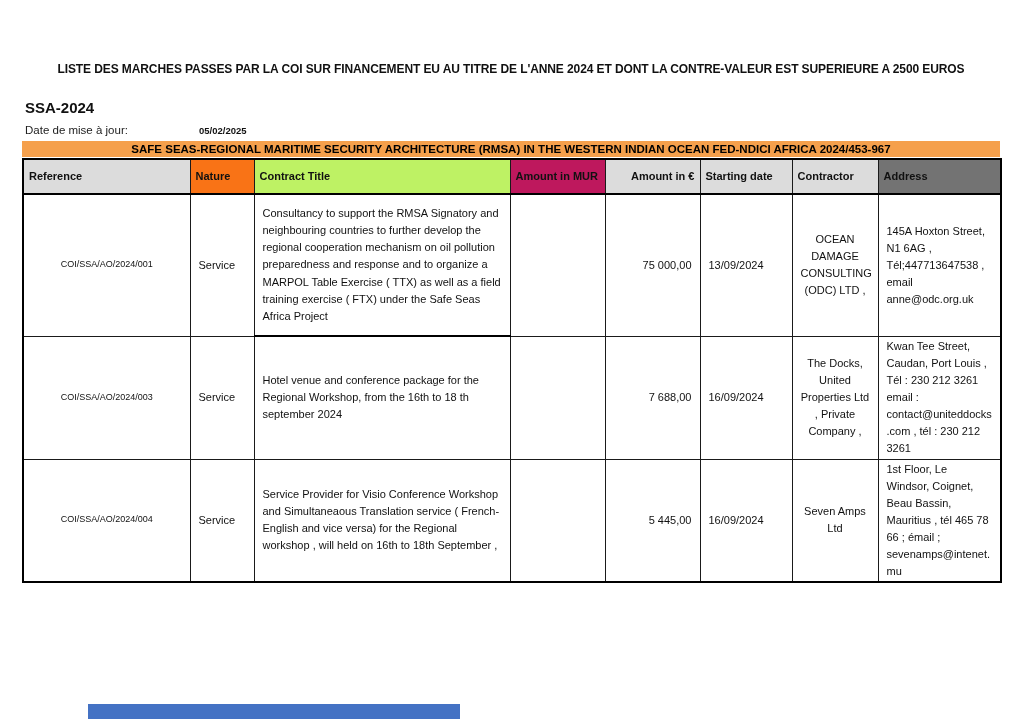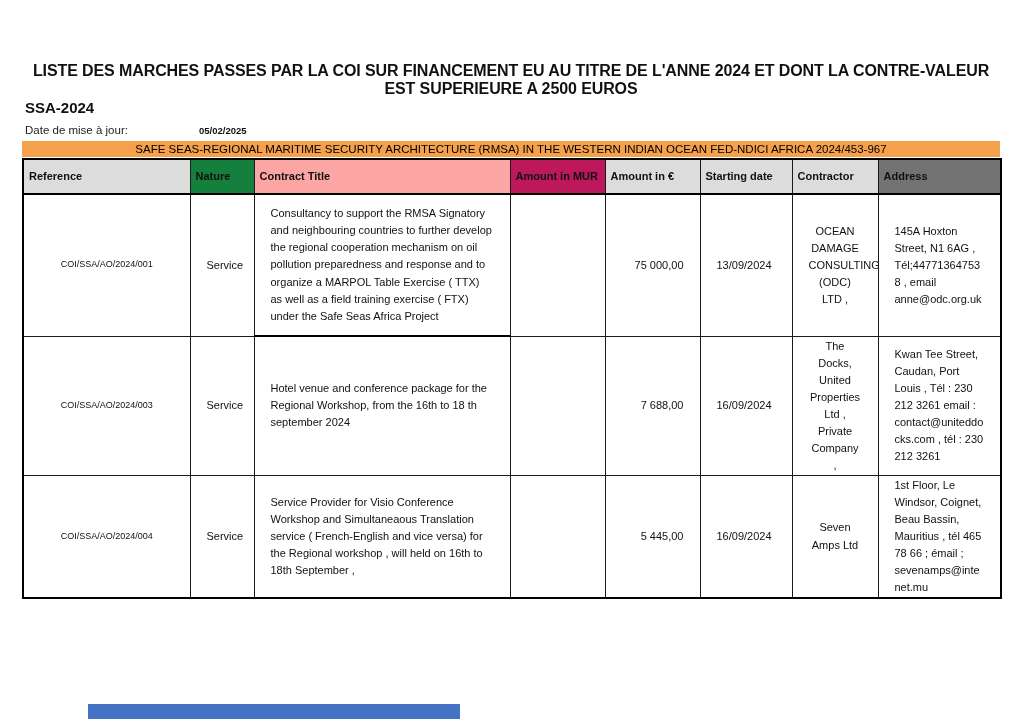--- a/index.html
+++ b/index.html
@@ -2,60 +2,60 @@
 <html><head>
 <meta charset="utf-8">
 <style>
   html,body{margin:0;padding:0;background:#fff;}
   .page{
     position:relative;width:1024px;height:724px;background:#ffffff;overflow:hidden;
     font-family:"Liberation Sans",sans-serif;color:#111;
   }
   .doc-title{
     position:absolute;top:62px;left:22px;width:978px;
-    text-align:center;font-size:16px;font-weight:bold;letter-spacing:-0.1px;
+    text-align:center;font-size:12px;font-weight:bold;letter-spacing:-0.1px;
   }
   .section-code{
     position:absolute;top:99px;left:25px;
     font-size:15px;font-weight:bold;
   }
   .date-label{
     position:absolute;top:124px;left:25px;font-size:11.5px;color:#222;
   }
   .date-value{
     position:absolute;top:125px;left:199px;font-size:9.5px;font-weight:bold;text-align:center;
   }
   .banner{
     position:absolute;top:141px;left:22px;width:978px;height:16px;
     display:flex;align-items:center;justify-content:center;
-    font-size:11.5px;font-weight:normal;color:#000;
+    font-size:11.5px;font-weight:bold;color:#000;
     box-sizing:border-box;
   }
   table.contracts{
     position:absolute;top:158px;left:22px;width:978px;
     border-collapse:collapse;table-layout:fixed;
     font-size:11px;
   }
   table.contracts td,table.contracts th{
     border:1px solid #1a1a1a;overflow:hidden;
-    padding:1px 16px;box-sizing:border-box;vertical-align:middle;
+    padding:1px 8px;box-sizing:border-box;vertical-align:middle;
     line-height:1.55;
   }
   table.contracts{border:2px solid #000;}
   table.contracts th{
     font-size:11px;font-weight:bold;text-align:left;
     border-bottom:2px solid #000;height:35px;padding:1px 5px;
     line-height:1.2;
   }
   th.c-title,th.c-start,th.c-contractor{text-align:center;}
   td.c-title{border-left:2px solid #000;border-right:2px solid #000;text-align:left;}
   th.c-title{border-left:2px solid #000;border-right:2px solid #000;}
   tr.row-0 td.c-title{border-top:2px solid #000;border-bottom:2px solid #000;}
   td.c-ref{text-align:center;font-size:9px;}
-  td.c-nature{text-align:center;}
+  td.c-nature{text-align:left;}
   td.c-mur{}
   td.c-eur{text-align:right;padding-right:9px;}
   td.c-start{text-align:left;}
   td.c-contractor{text-align:center;line-height:1.55;margin-top:11px;}
   td.c-address{text-align:left;word-wrap:break-word;overflow-wrap:break-word;line-height:1.5;padding:1px 3px;}
   .bottom-bar{
     position:absolute;left:88px;top:704px;width:372px;height:15px;
   }
 </style>
 </head>
@@ -79,24 +79,24 @@
       <col style="width:256px">
       <col style="width:95px">
       <col style="width:95px">
       <col style="width:92px">
       <col style="width:86px">
       <col style="width:123px">
     </colgroup>
     <thead>
       <tr>
         <th class="c-ref" style="background: rgb(220, 220, 220);">Reference</th>
-        <th class="c-nature" style="background: #15803d;">Nature</th>
-        <th class="c-title" style="background: #fca5a5; margin-left: 20px;">Contract Title</th>
+        <th class="c-nature" style="background: #f97316;">Nature</th>
+        <th class="c-title" style="background: #bef264; margin-left: 20px;">Contract Title</th>
         <th class="c-mur" style="background: #be185d;">Amount in MUR</th>
-        <th class="c-eur" style="text-align: left; background: rgb(220, 220, 220);">Amount in €</th>
+        <th class="c-eur" style="text-align: right; background: rgb(220, 220, 220);">Amount in €</th>
         <th class="c-start" style="background: rgb(220, 220, 220);">Starting date</th>
         <th class="c-contractor" style="background: rgb(220, 220, 220);">Contractor</th>
         <th class="c-address" style="background: #737373;">Address</th>
       </tr>
     </thead>
     <tbody>
       <tr class="row-0" style="height:142px;">
         <td class="c-ref">COI/SSA/AO/2024/001</td>
         <td class="c-nature">Service</td>
         <td class="c-title">Consultancy to support the RMSA Signatory and neighbouring countries to further develop the regional cooperation mechanism on oil pollution preparedness and response and to organize a MARPOL Table Exercise ( TTX) as well as a field training exercise ( FTX) under the Safe Seas Africa Project</td>

